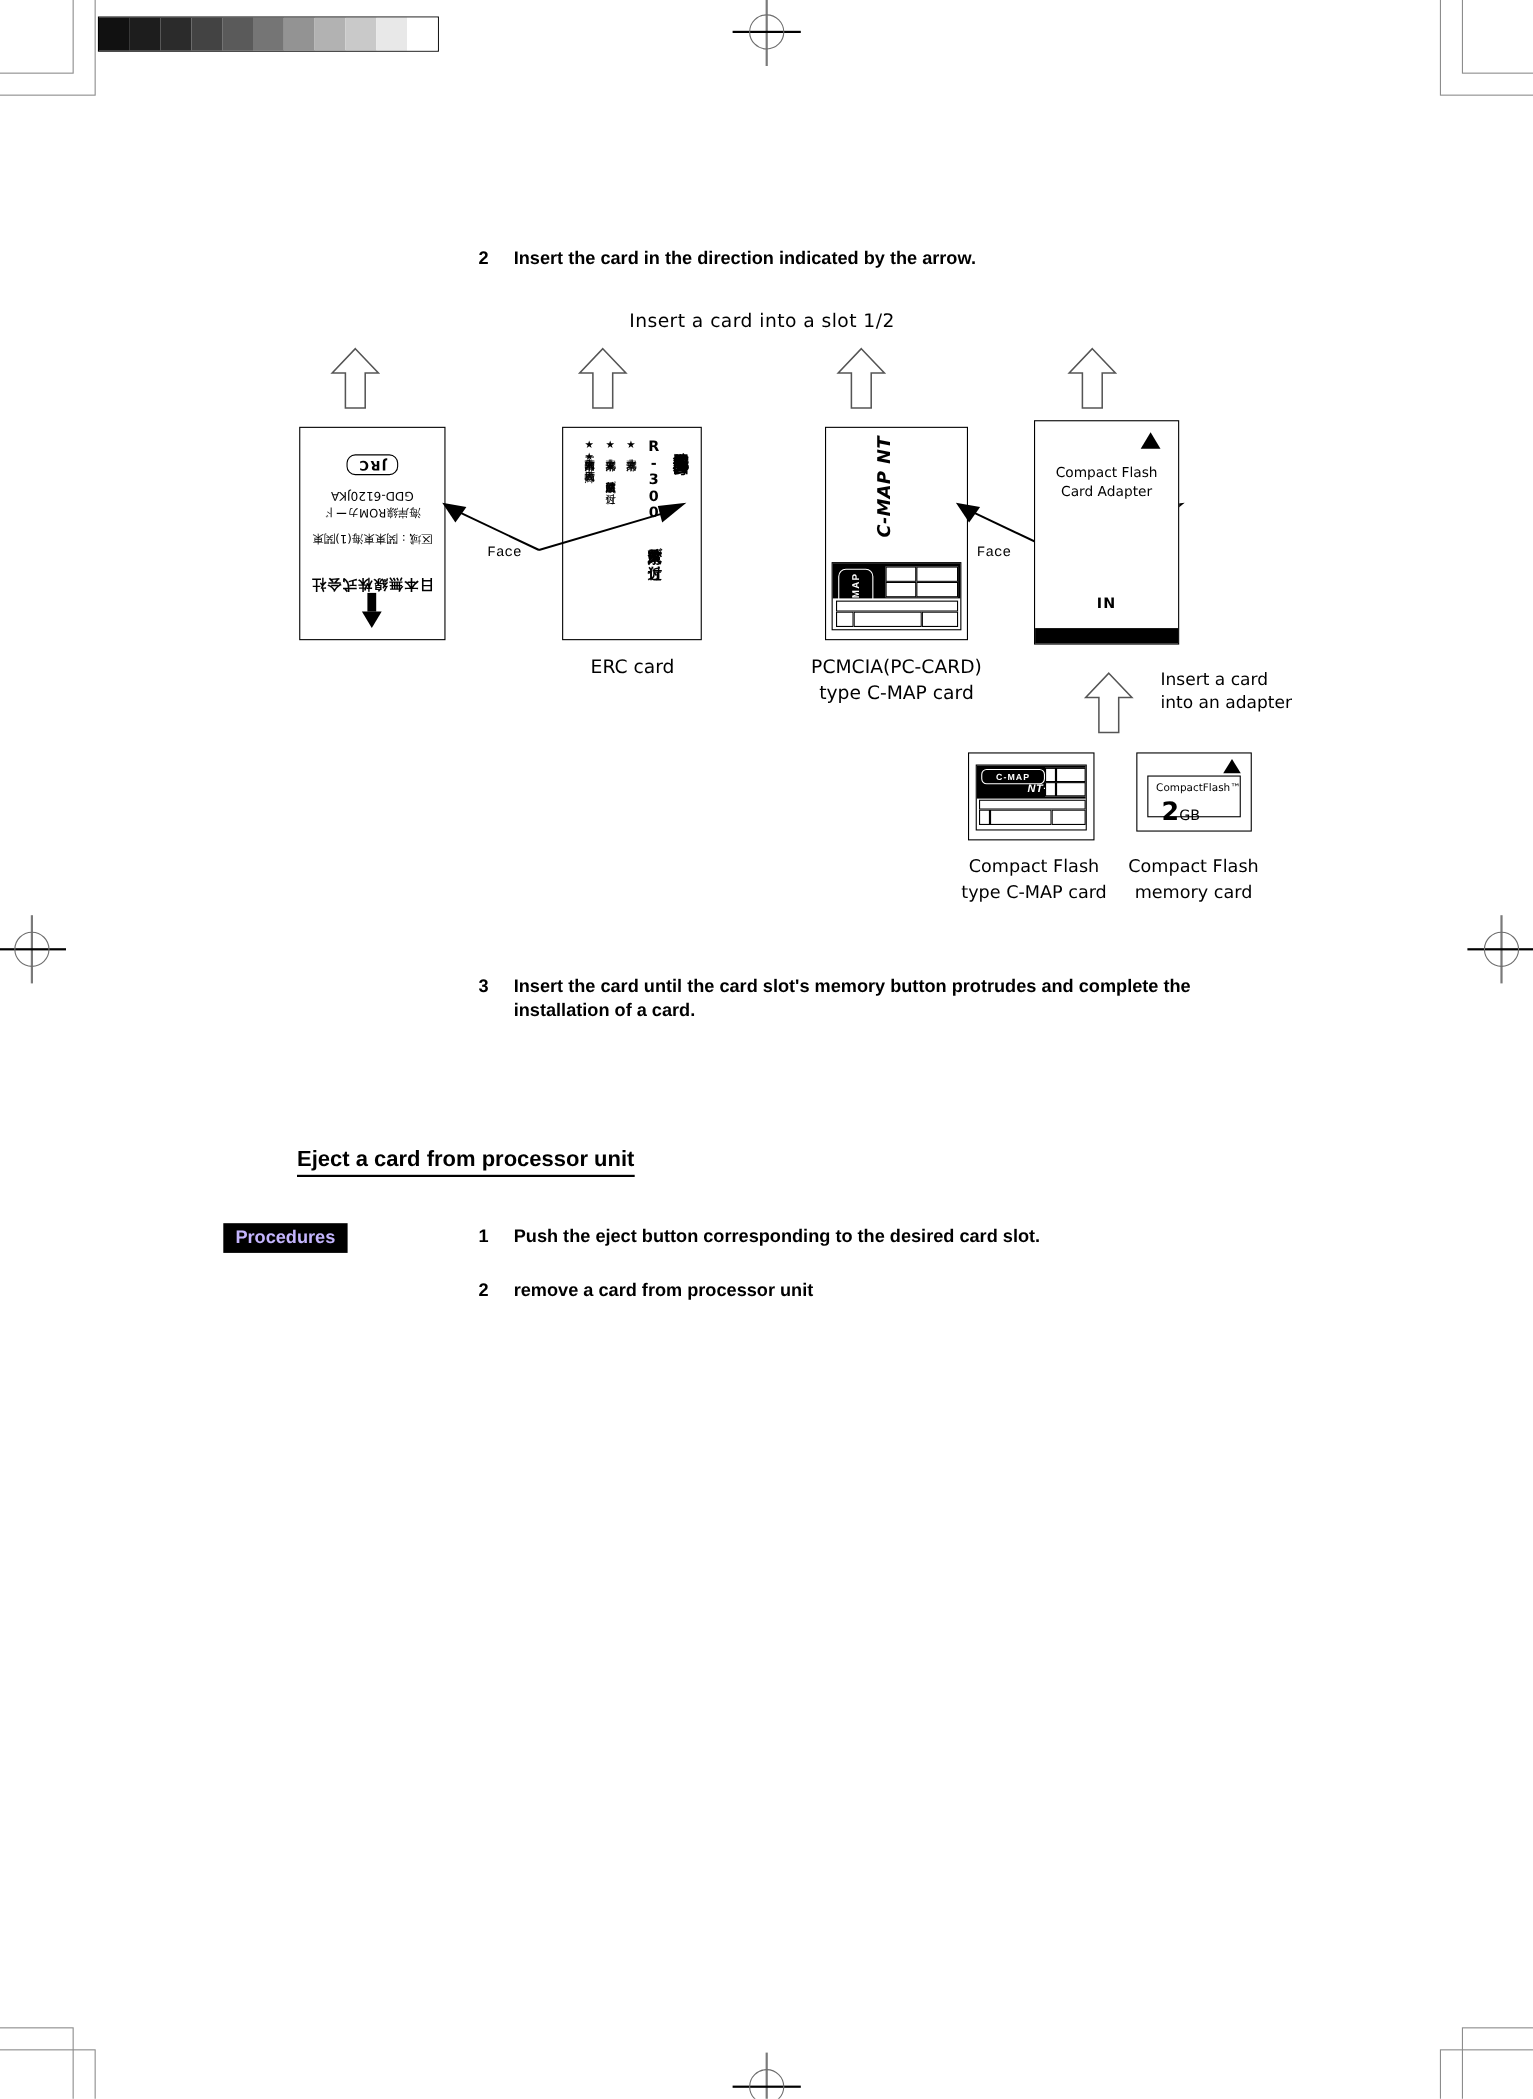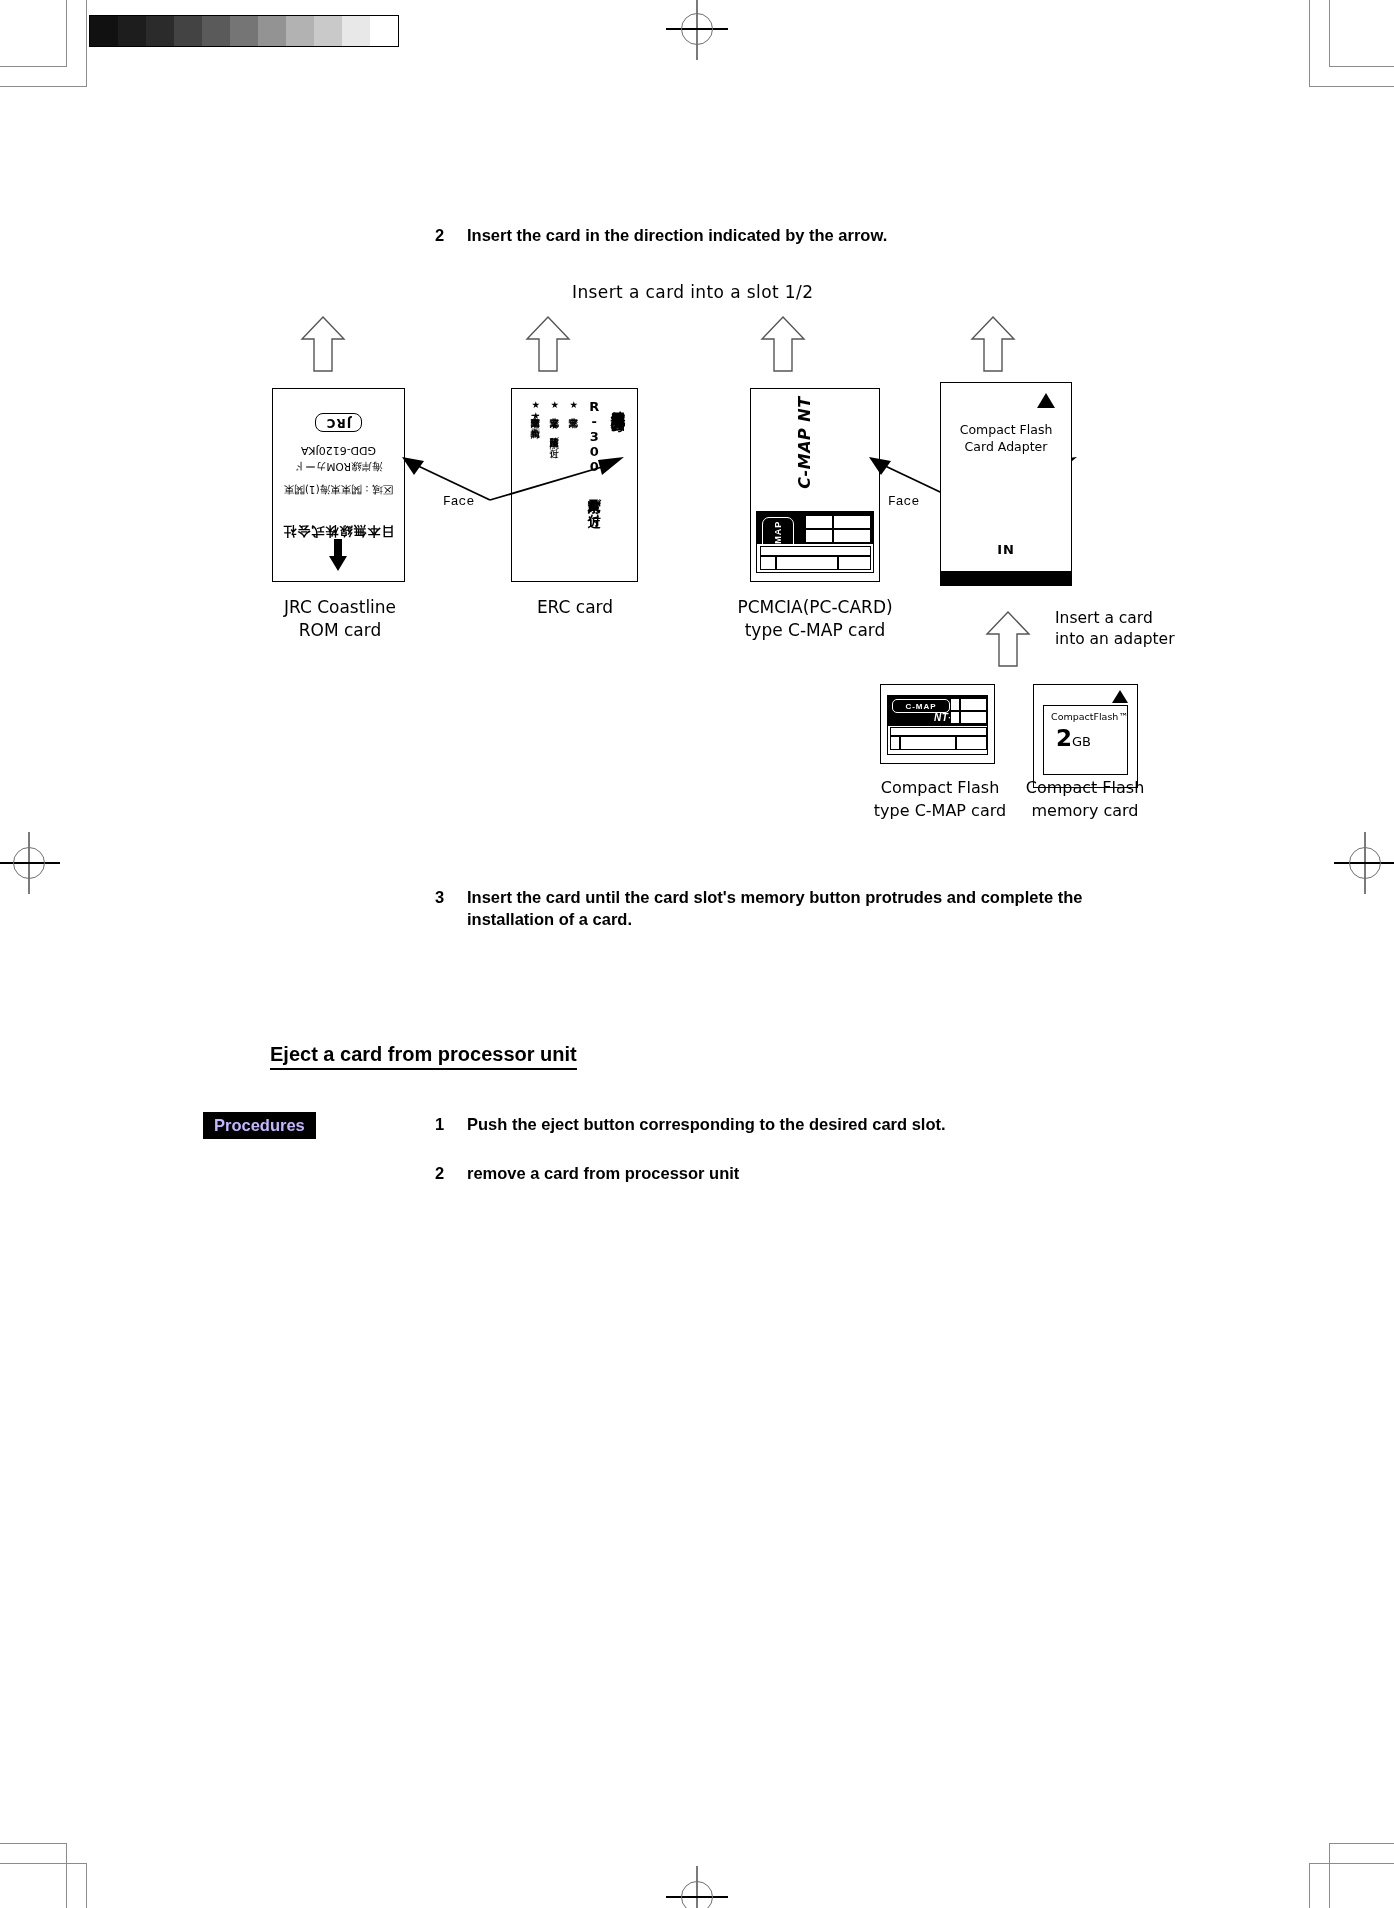--- a/index.html
+++ b/index.html
@@ -235,22 +235,20 @@
   <div class="card" style="left:272px;top:388px;width:133px;height:194px;">
     <div id="card-jrc-inner">
       <div id="jrc-solid-arrow"></div>
       <div id="jrc-company">日本無線株式会社</div>
       <div id="jrc-area">区域：関東東海(1)関東</div>
       <div id="jrc-prod">海岸線ROMカード</div>
       <div id="jrc-model">GDD-6120JKA</div>
       <div id="jrc-logo">JRC</div>
     </div>
   </div>
-  <div class="caption" style="left:190px;top:596px;width:300px;white-space:pre-line;">JRC Coastline
-ROM card</div>
 
   <div class="card" style="left:511px;top:388px;width:127px;height:194px;">
     <div id="card-erc-inner">
       <div class="vcol" id="erc-title">航海用電子参考図</div>
       <div class="vcol" id="erc-model">R-300  東京湾及び付近</div>
       <div class="vcol" id="erc-l1">★東京湾北部</div>
       <div class="vcol" id="erc-l2">★東京湾北部　★浦賀水道航路及び付近</div>
       <div class="vcol" id="erc-l3">★東京湾南部ー大島★大島ー石廊崎</div>
     </div>
   </div>
@@ -320,21 +318,21 @@
       <div class="wbox" style="left:72px;top:15px;width:27px;height:13px;"></div>
       <div class="wbox" style="left:2px;top:31px;width:97px;height:9px;"></div>
       <div class="wbox" style="left:2px;top:40px;width:10px;height:14px;"></div>
       <div class="wbox" style="left:12px;top:40px;width:56px;height:14px;"></div>
       <div class="wbox" style="left:68px;top:40px;width:31px;height:14px;"></div>
     </div>
   </div>
   <div class="caption" style="left:855px;top:776px;width:170px;white-space:pre-line;font-size:16px;">Compact Flash
 type C-MAP card</div>
 
-  <div class="card" style="left:1033px;top:684px;width:105px;height:104px;">
+  <div class="card" style="left:1033px;top:684px;width:105px;height:72px;">
     <div id="cf-mem-tri"></div>
     <div id="cf-mem-inner">
       <div id="cf-mem-brand">CompactFlash™</div>
       <div id="cf-mem-cap">
         <span>2</span><span class="unit">GB</span>
       </div>
     </div>
   </div>
   <div class="caption" style="left:1000px;top:776px;width:170px;white-space:pre-line;font-size:16px;">Compact Flash
 memory card</div>

